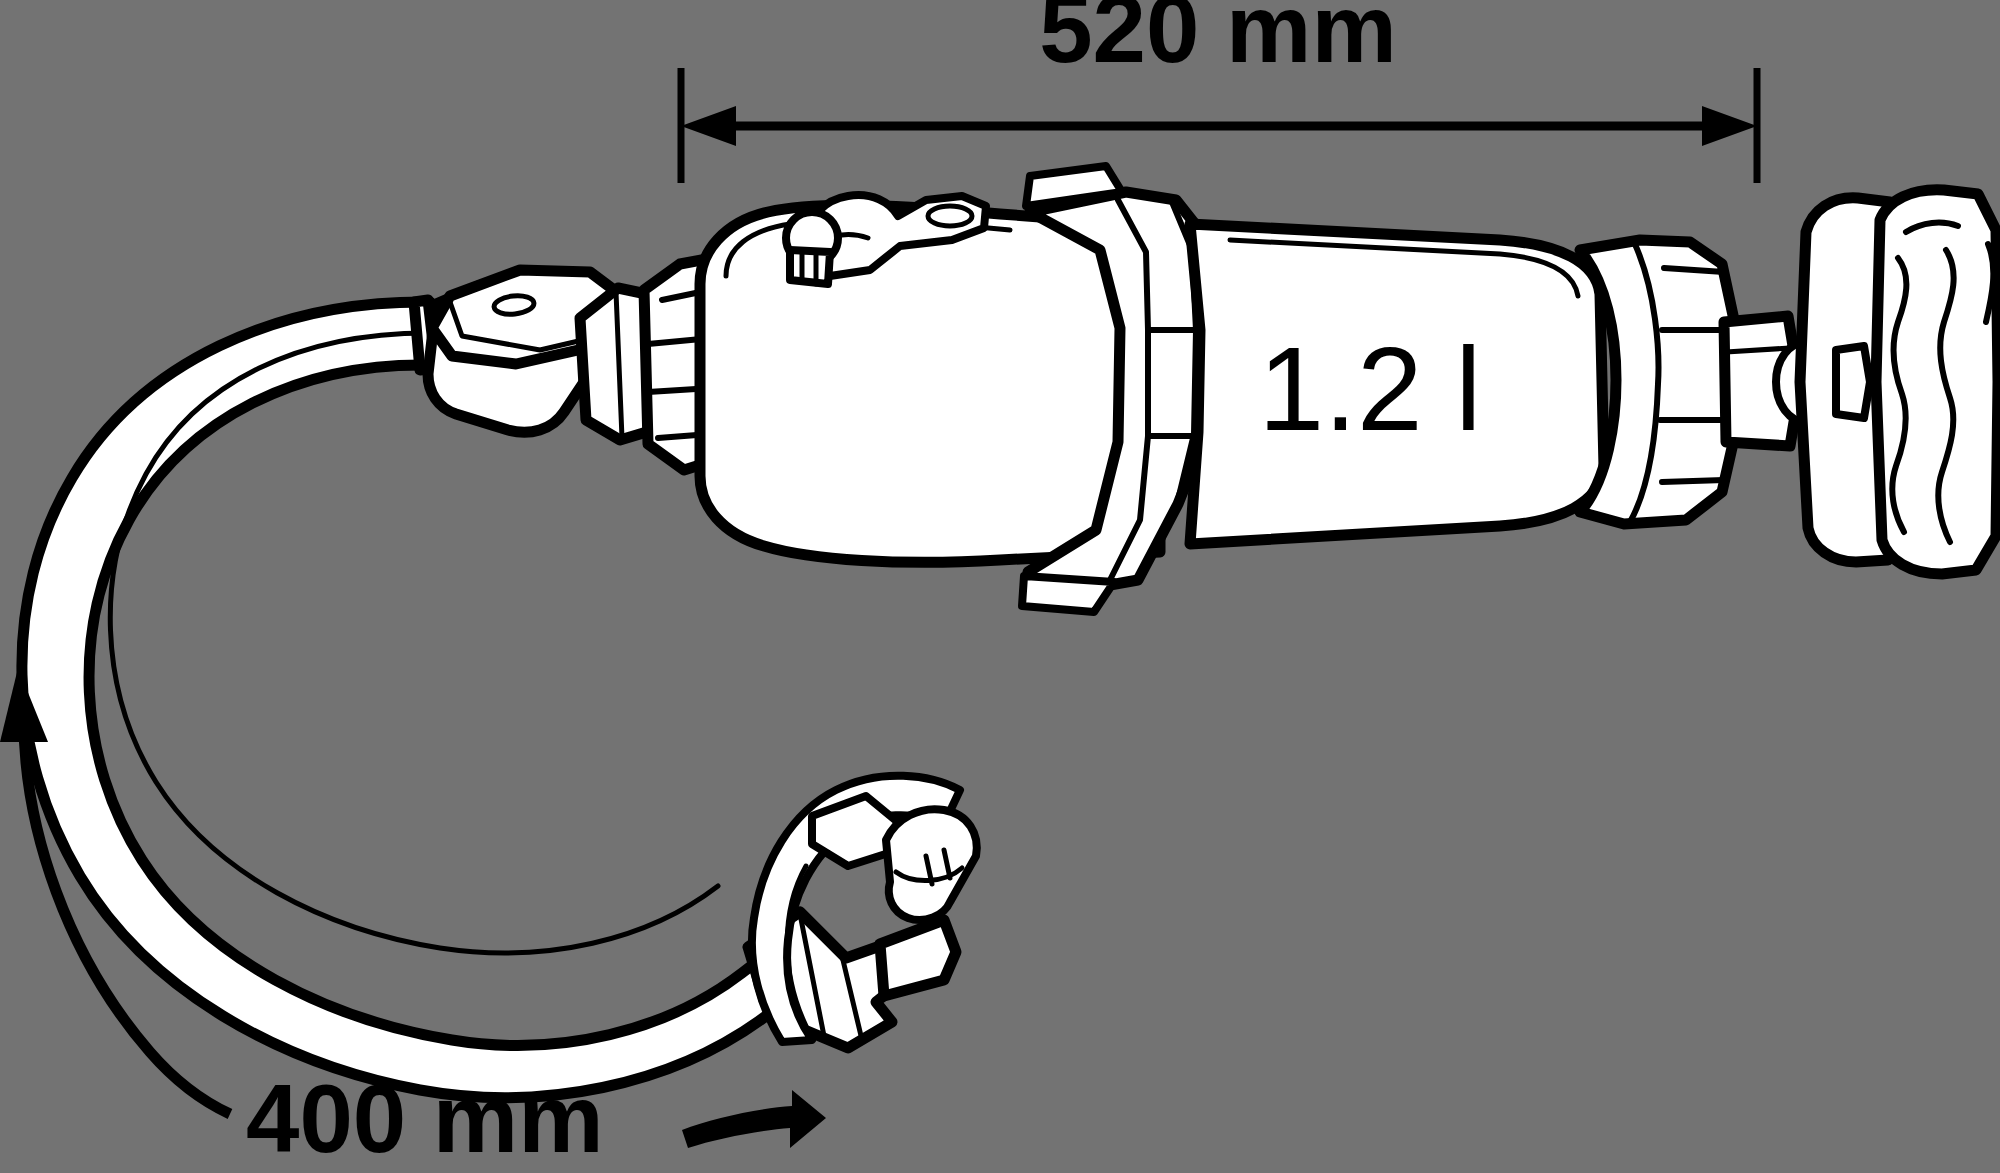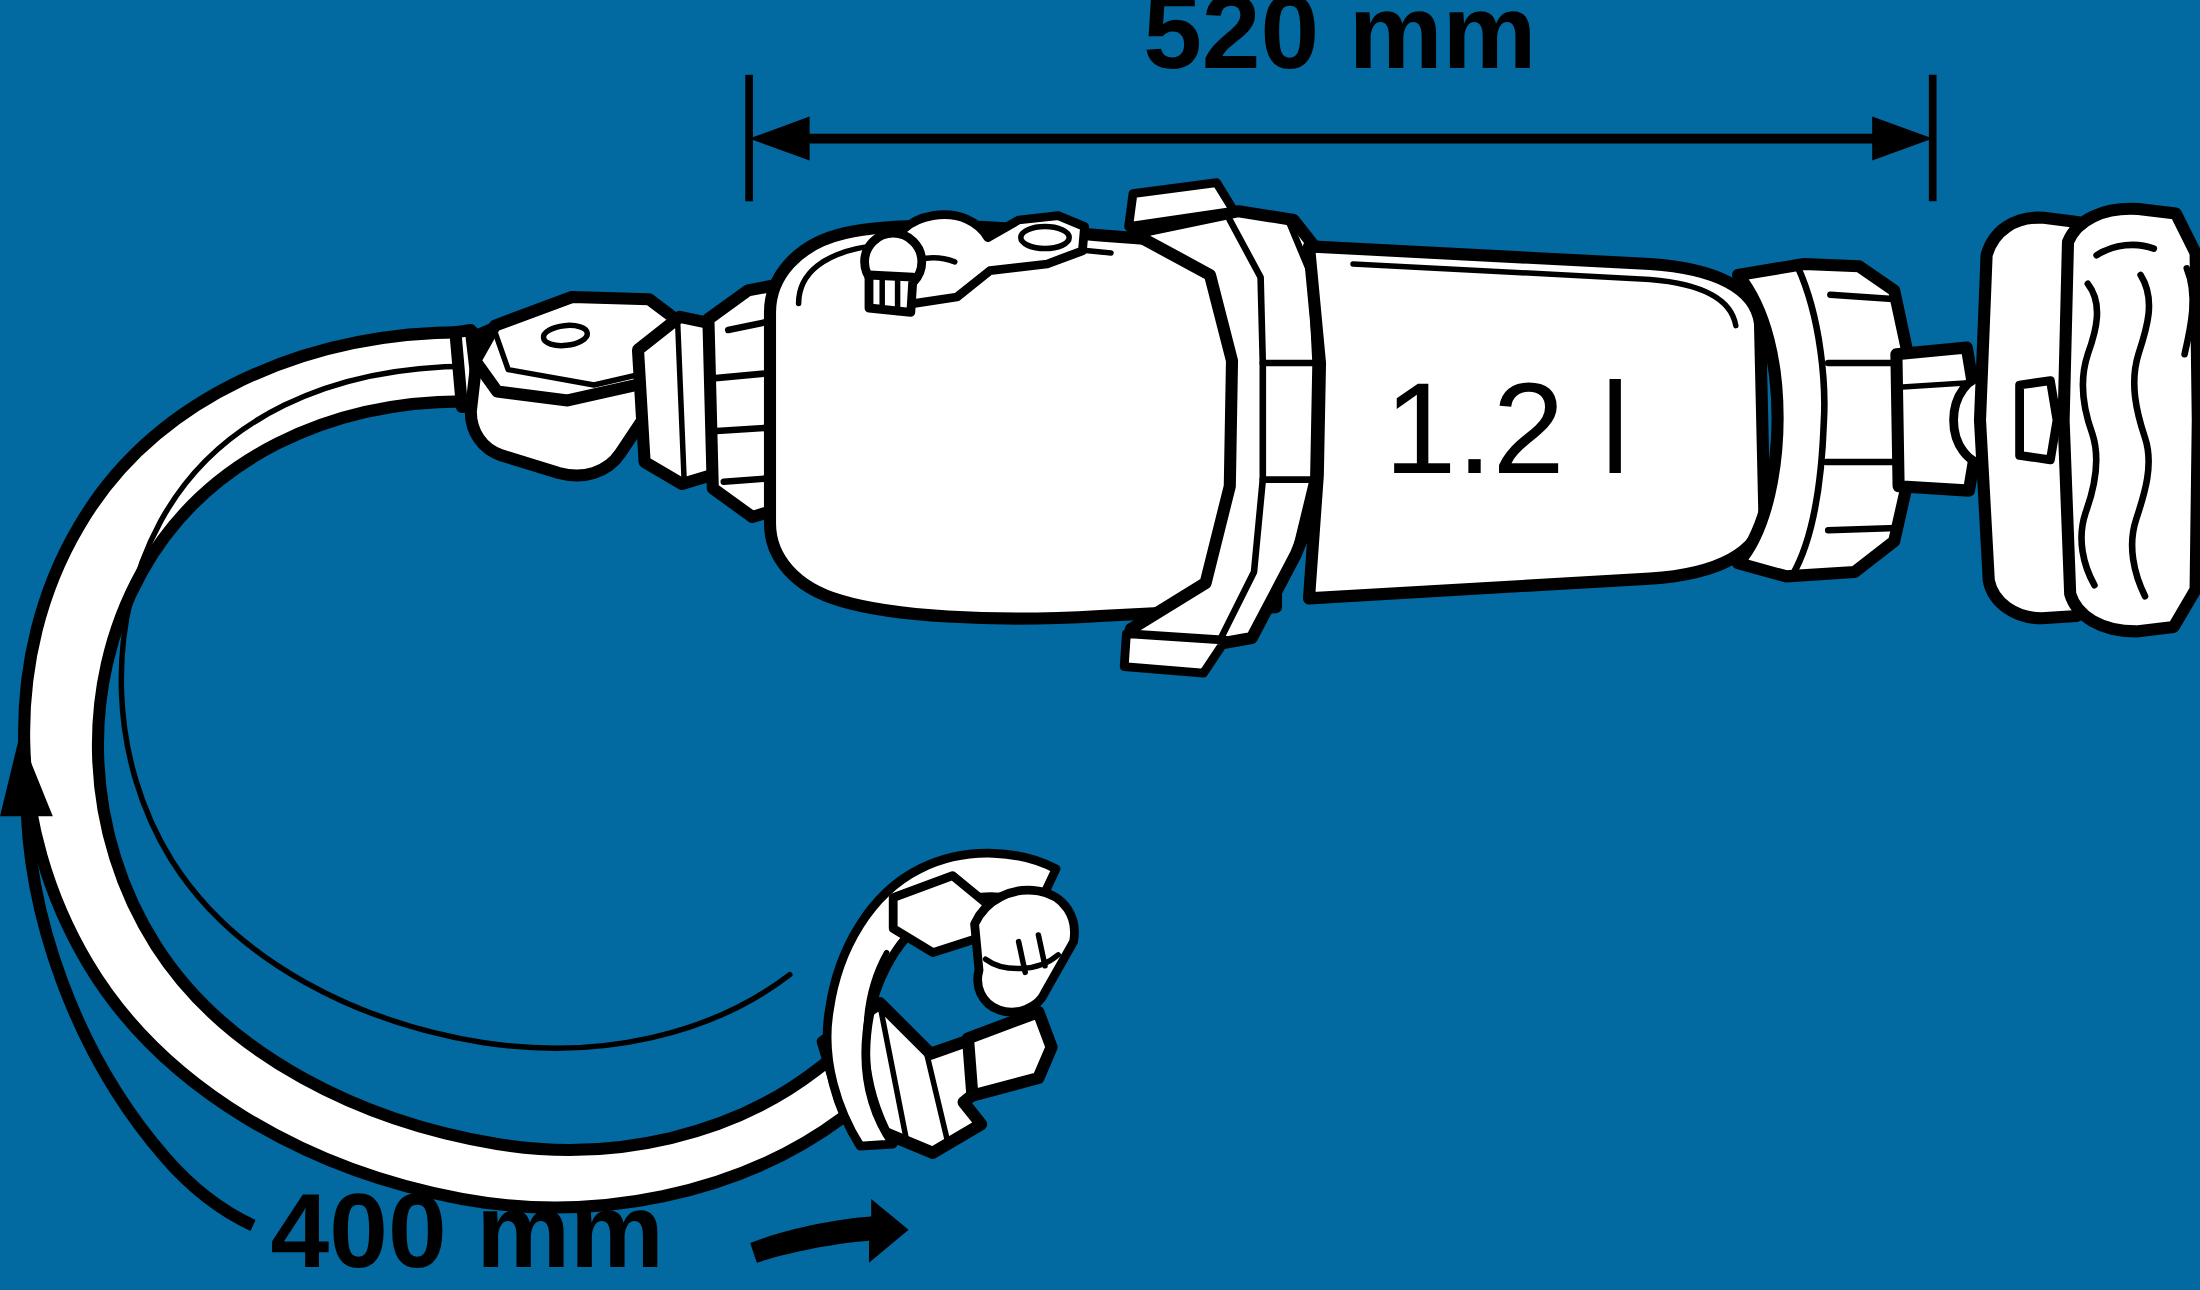--- a/index.html
+++ b/index.html
@@ -7,21 +7,21 @@
     padding: 0;
     background: #ffffff;
   }
   body {
     font-family: "Liberation Sans", sans-serif;
   }
   #canvas {
     position: relative;
     width: 2000px;
     height: 1173px;
-    background: #0369a1;
+    background: #737373;
     overflow: hidden;
   }
   #canvas svg {
     position: absolute;
     top: 0;
     left: 0;
     width: 2000px;
     height: 1173px;
     display: block;
   }

